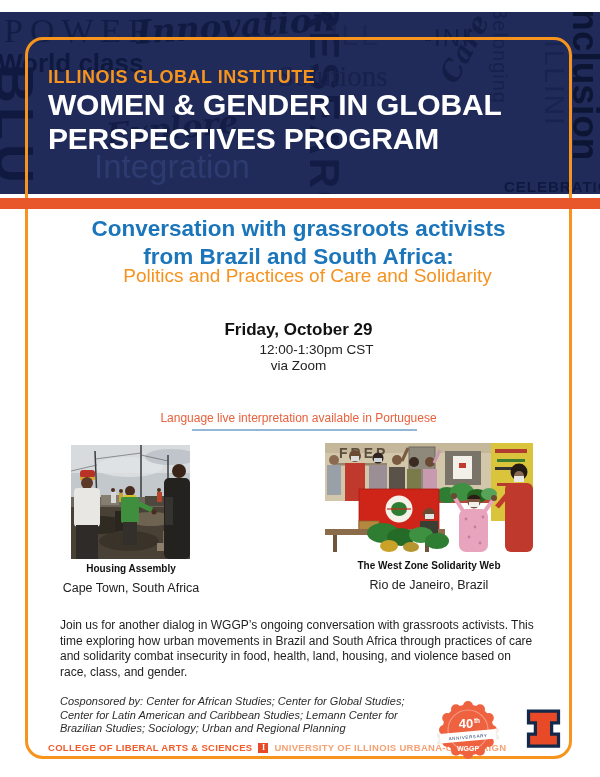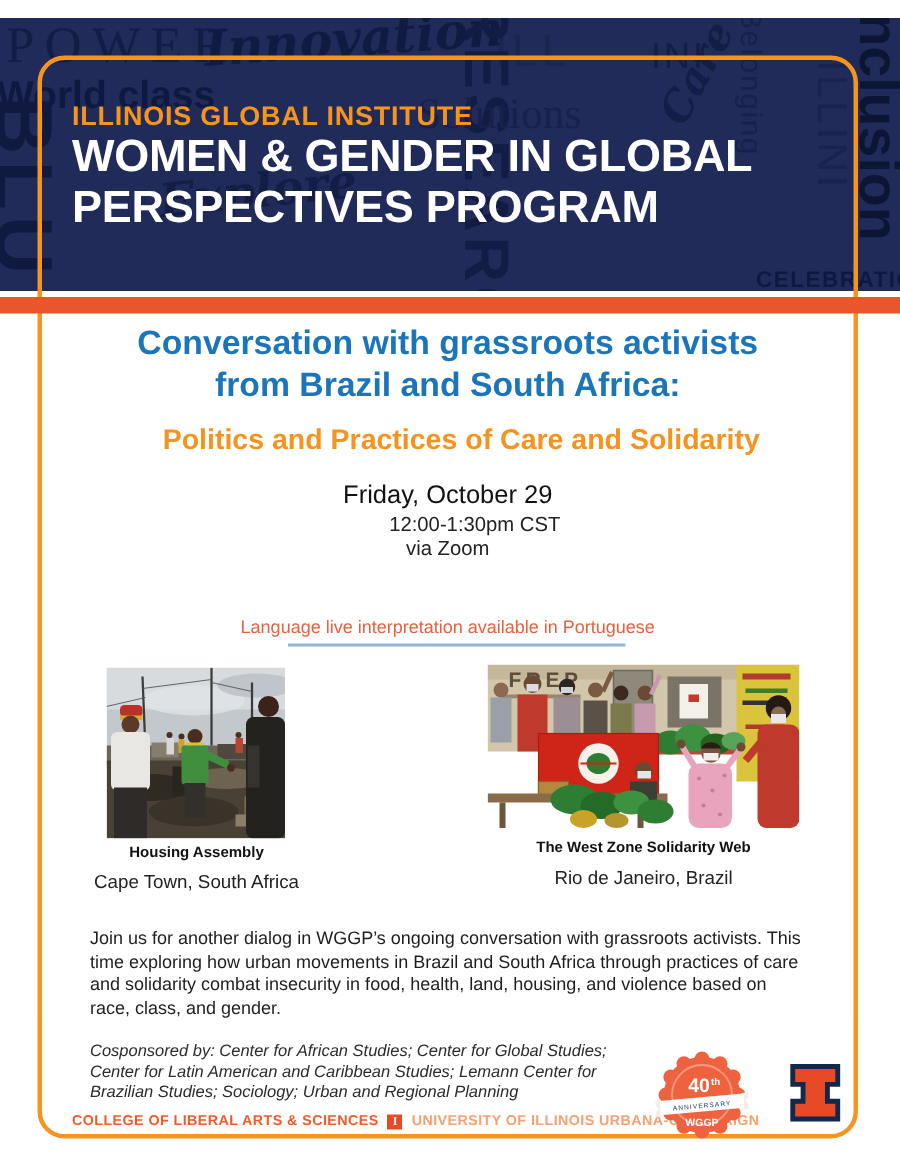--- a/index.html
+++ b/index.html
@@ -34,22 +34,22 @@
 
   
   .frame { position:absolute; left:25px; top:25px; width:547px; height:722px; border:3px solid #f7941e; border-radius:18px; z-index:3; pointer-events:none; }
   .obar { position:absolute; left:0; top:186px; width:600px; height:11px; background:#e8562b; z-index:5; }
 
   
   .ctr { position:absolute; left:25px; right:28px; text-align:center; }
   .title-blue { color:#1b75bb; font-weight:bold; font-size:22.5px; line-height:28px; }
   .t1 { top:203px; }
   .t2 { top:231px; }
-  .subtitle { top:271px; color:#f6921e; font-weight:bold; font-size:19px;padding-left:18px; }
-  .date { top:308px; color:#121212; font-weight:normal; font-size:17px; }
+  .subtitle { top:253px; color:#f6921e; font-weight:normal; font-size:19px;padding-left:18px; }
+  .date { top:308px; color:#121212; font-weight:bold; font-size:17px; }
   .small { color:#222222; font-size:13.5px; }
   .time { top:330px;padding-left:36px; }
   .zoom { top:346px; }
   .register { top:371px; font-size:14.5px; font-weight:bold; color:#121212; }
   .register a { color:#1b75bb; text-decoration:none; }
   .lang { top:399px; color:#e8613d; font-size:12px; }
   .lang-rule { position:absolute; left:192px; top:417px; width:225px; height:2px; background:#93b7d4; }
 
   .photo { position:absolute; overflow:hidden; }
   .cap { position:absolute; text-align:center; }
@@ -79,20 +79,21 @@
     <span class="wc wc2">ILL</span>
     <span class="wc wc3">-INI</span>
     <span class="wc wc4 vert">Belonging</span>
     <span class="wc wc5 vert">Inclusion</span>
     <span class="wc wc6 vert">RESEARCH</span>
     <span class="wc wc7">World class</span>
     <span class="wc wc8">Solutions</span>
     <span class="wc wc9 vert">BLU</span>
     <span class="wc wc10">Explore</span>
     <span class="wc wc11">Care</span>
+    <span class="wc wc12">Integration</span>
     <span class="wc wc13">CELEBRATION</span>
     <span class="wc wc14 vert">ILLINI</span>
     <div class="institute">ILLINOIS GLOBAL INSTITUTE</div>
     <div class="prog l2">PERSPECTIVES PROGRAM</div>
     <div class="prog l1">WOMEN &amp; GENDER IN GLOBAL</div>
   </div>
 
   <div class="frame"></div>
   <div class="obar"></div>
 

